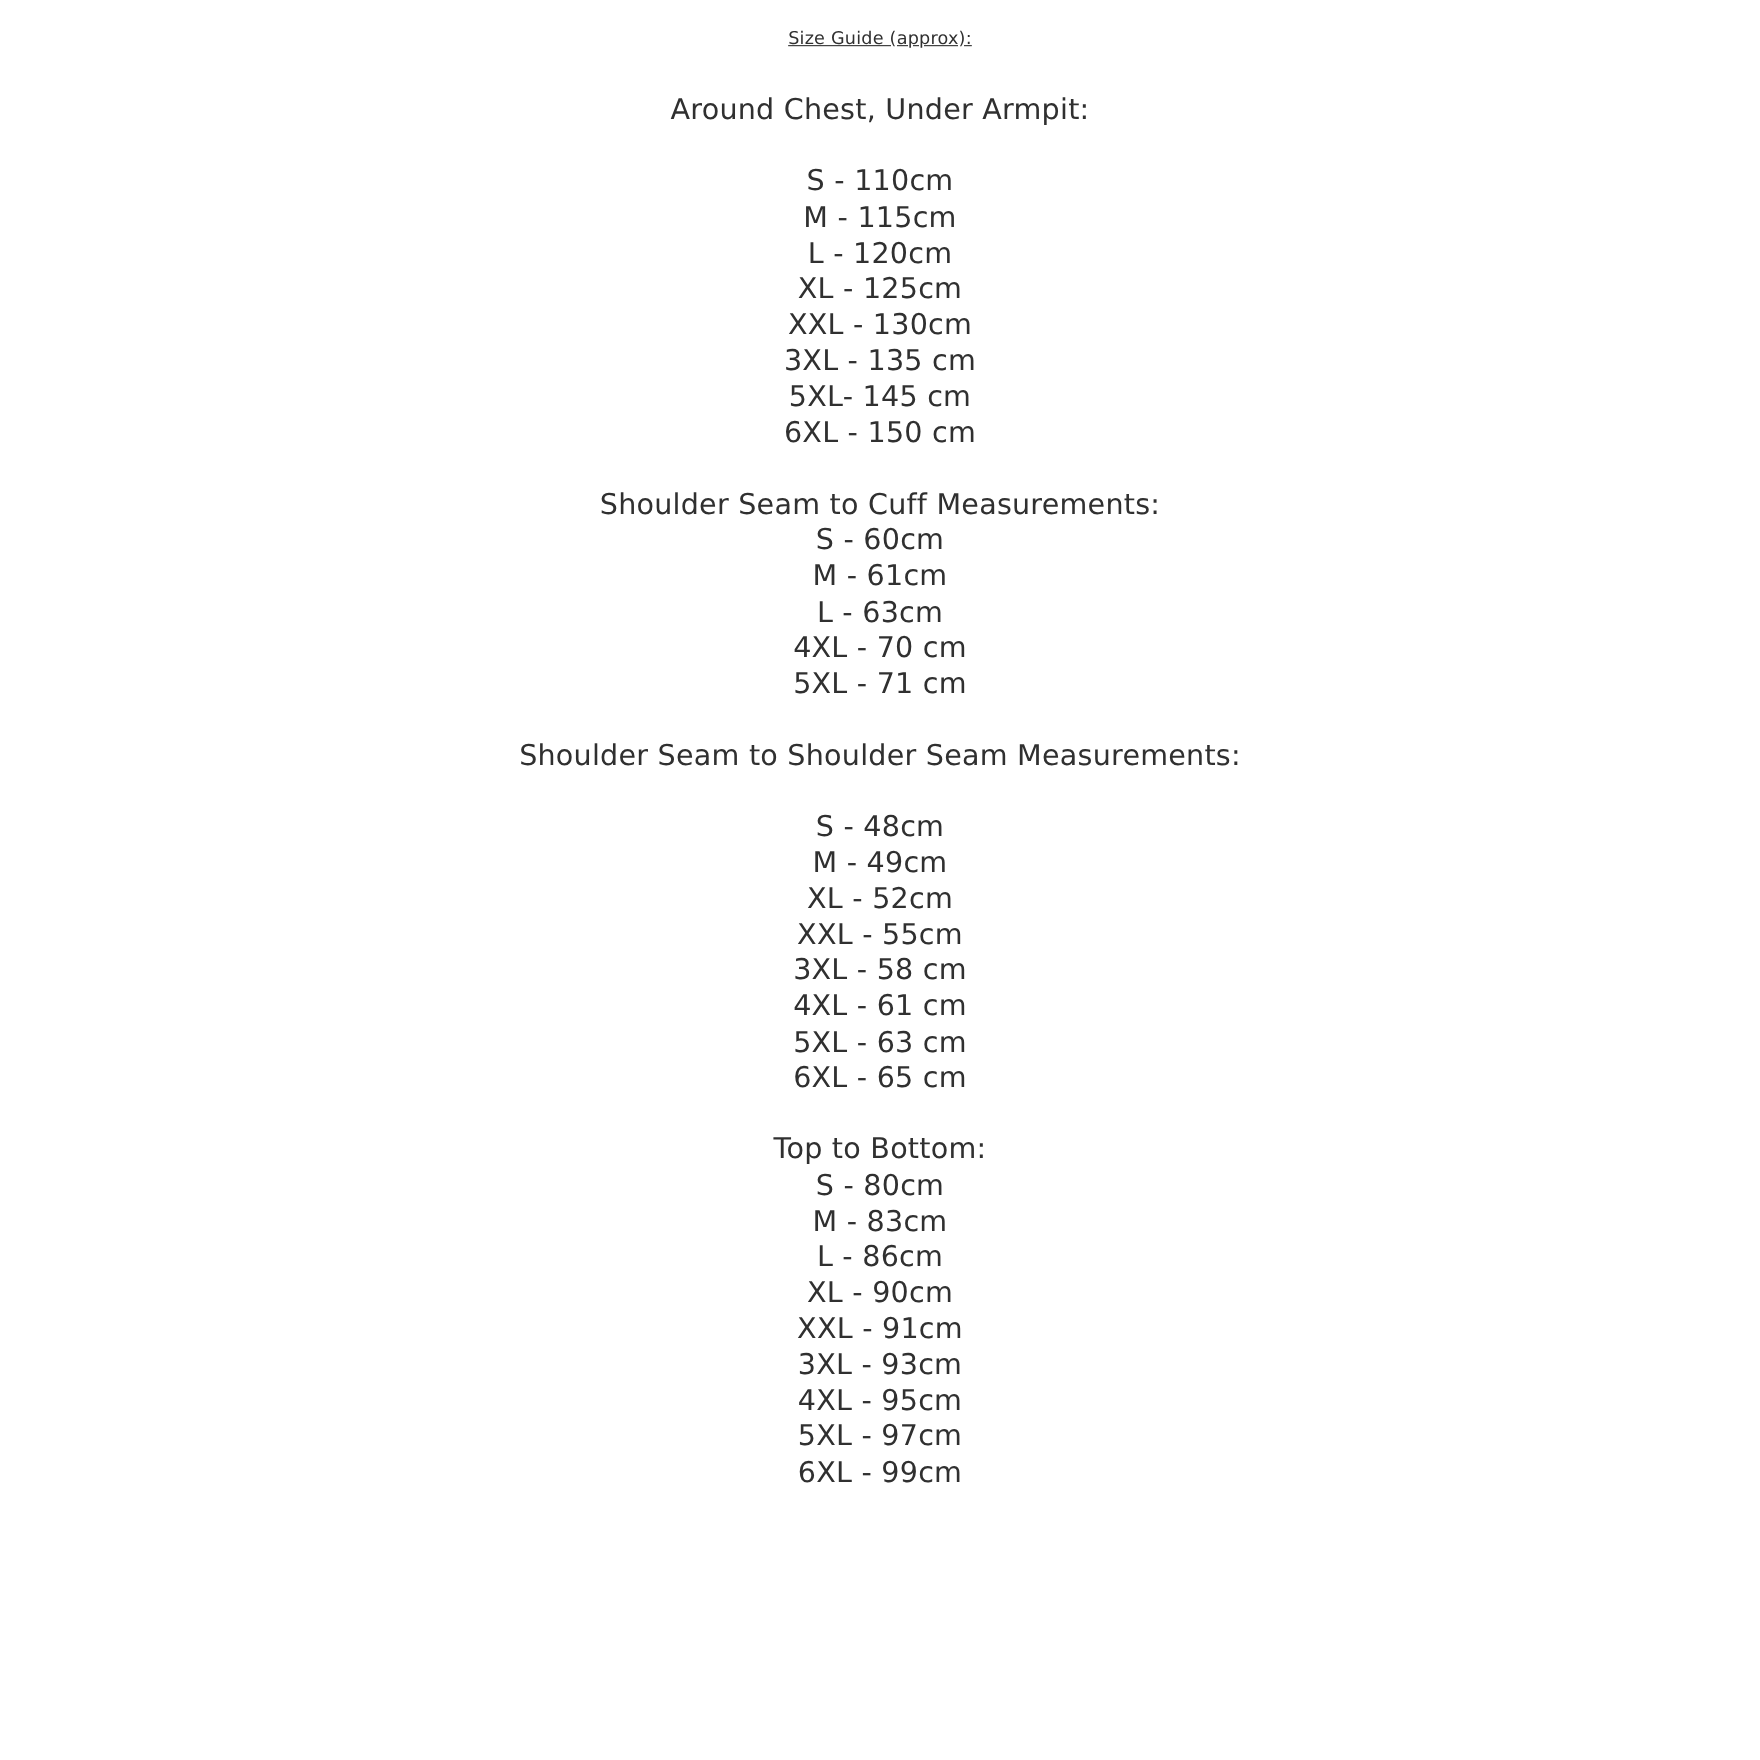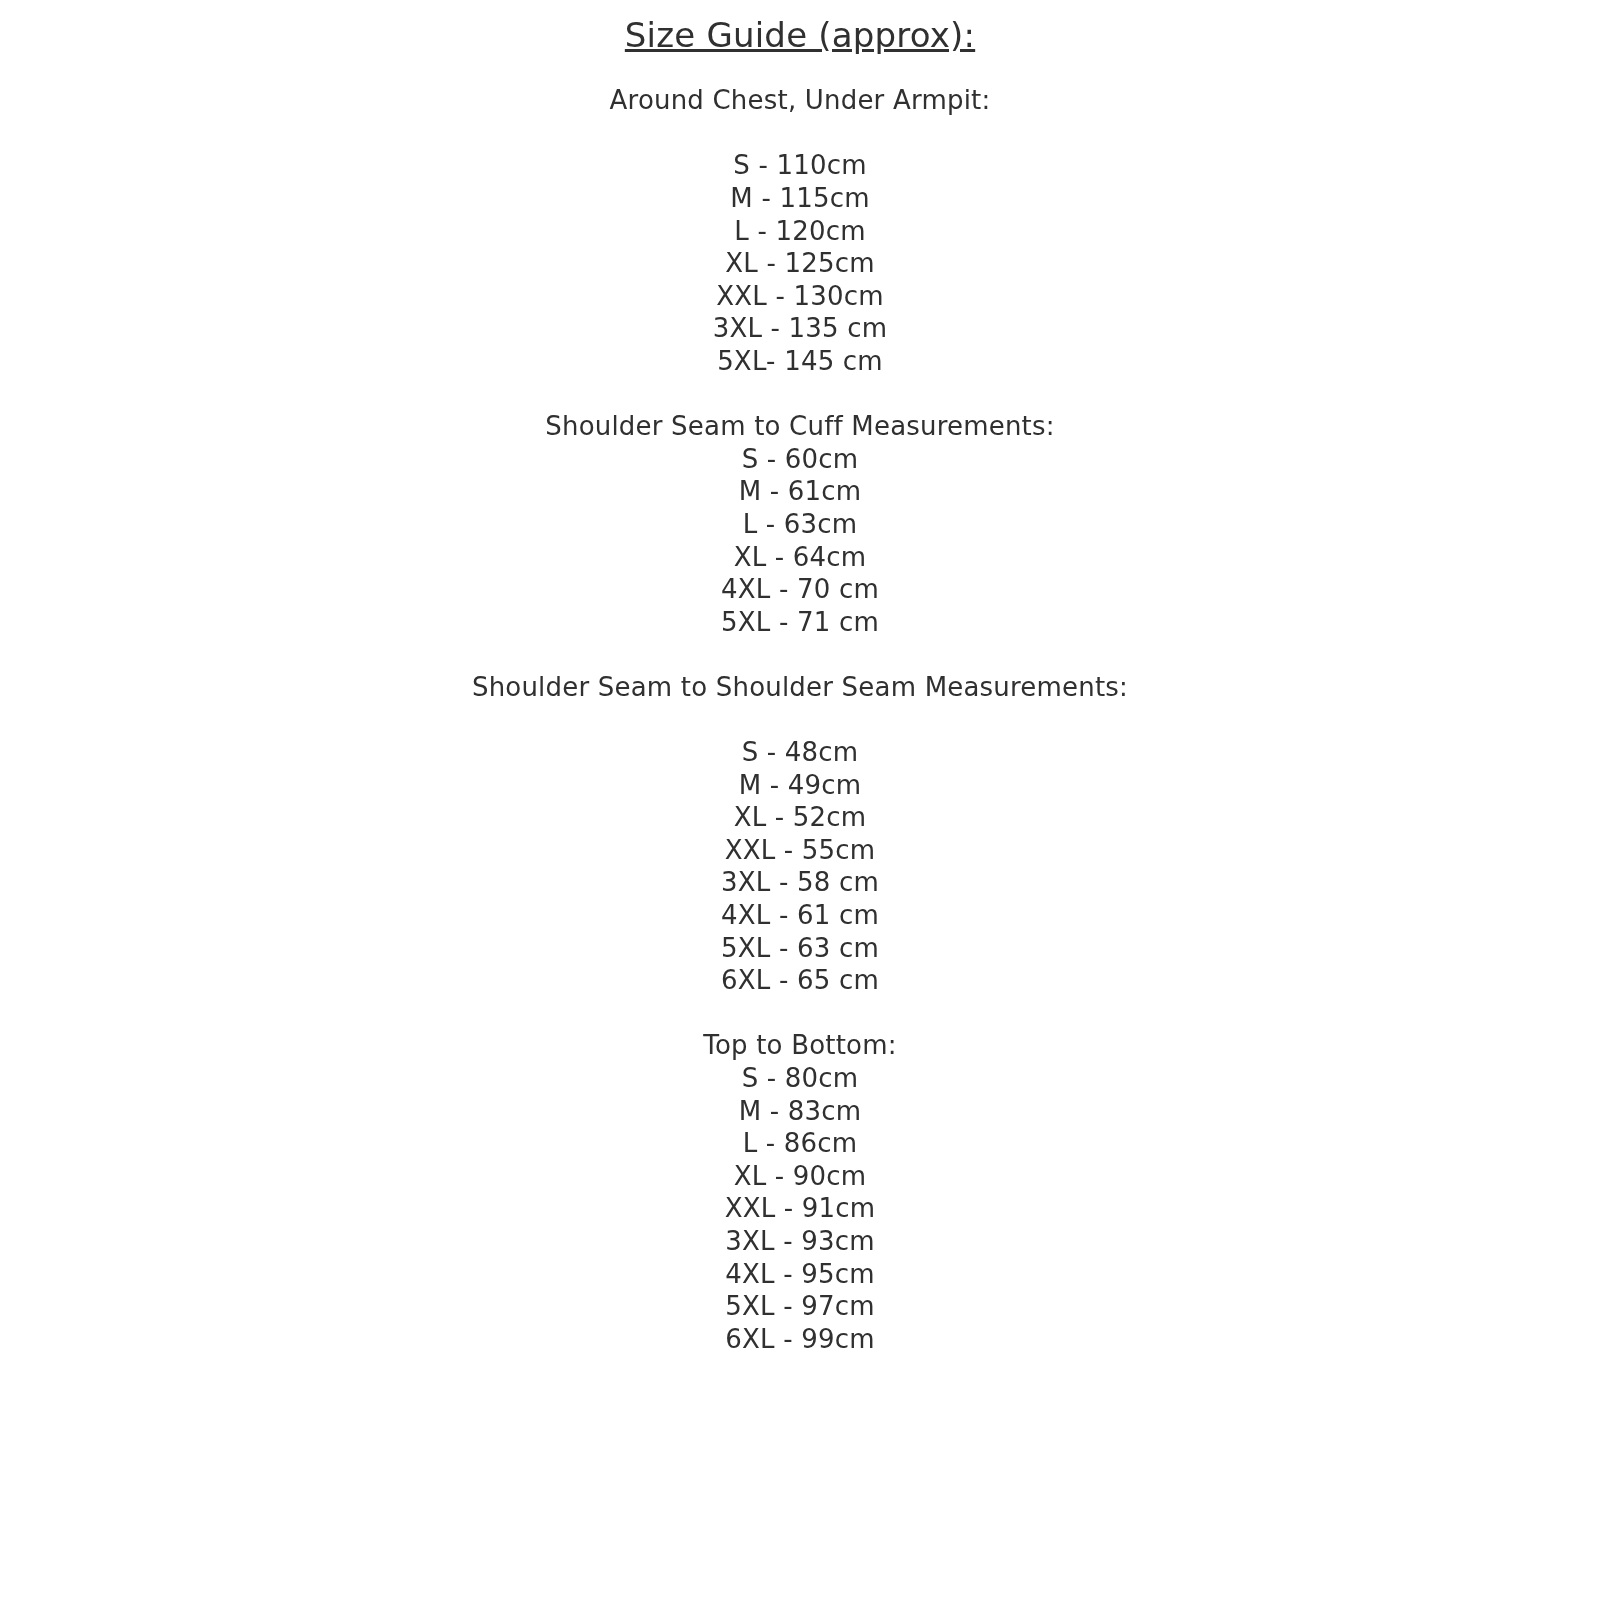--- a/index.html
+++ b/index.html
@@ -19,21 +19,21 @@
     width: 1600px;
     padding-top: 19px;
     text-align: center;
     font-size: 26px;
     line-height: 32.6px;
     letter-spacing: 0.2px;
   }
   .doc-title {
     display: block;
     margin: 0;
-    font-size: 34px;
+    font-size: 16px;
     font-weight: normal;
     text-decoration: underline;
   }
   .line {
     white-space: pre;
   }
   .blank-line {
     height: 32.6px;
   }
   .section-heading {
@@ -49,26 +49,26 @@
   <div id="sections-root">
       <div class="section-heading">Around Chest, Under Armpit:</div>
       <div class="blank-line"></div>
       <div class="line">S - 110cm</div>
       <div class="line">M - 115cm</div>
       <div class="line">L - 120cm</div>
       <div class="line">XL - 125cm</div>
       <div class="line">XXL - 130cm</div>
       <div class="line">3XL - 135 cm</div>
       <div class="line">5XL- 145 cm</div>
+      <div class="line">6XL - 150 cm</div>
       <div class="blank-line"></div>
       <div class="section-heading">Shoulder Seam to Cuff Measurements:</div>
       <div class="line">S - 60cm</div>
       <div class="line">M - 61cm</div>
       <div class="line">L - 63cm</div>
-      <div class="line">XL - 64cm</div>
       <div class="line">4XL - 70 cm</div>
       <div class="line">5XL - 71 cm</div>
       <div class="blank-line"></div>
       <div class="section-heading">Shoulder Seam to Shoulder Seam Measurements:</div>
       <div class="blank-line"></div>
       <div class="line">S - 48cm</div>
       <div class="line">M - 49cm</div>
       <div class="line">XL - 52cm</div>
       <div class="line">XXL - 55cm</div>
       <div class="line">3XL - 58 cm</div>

